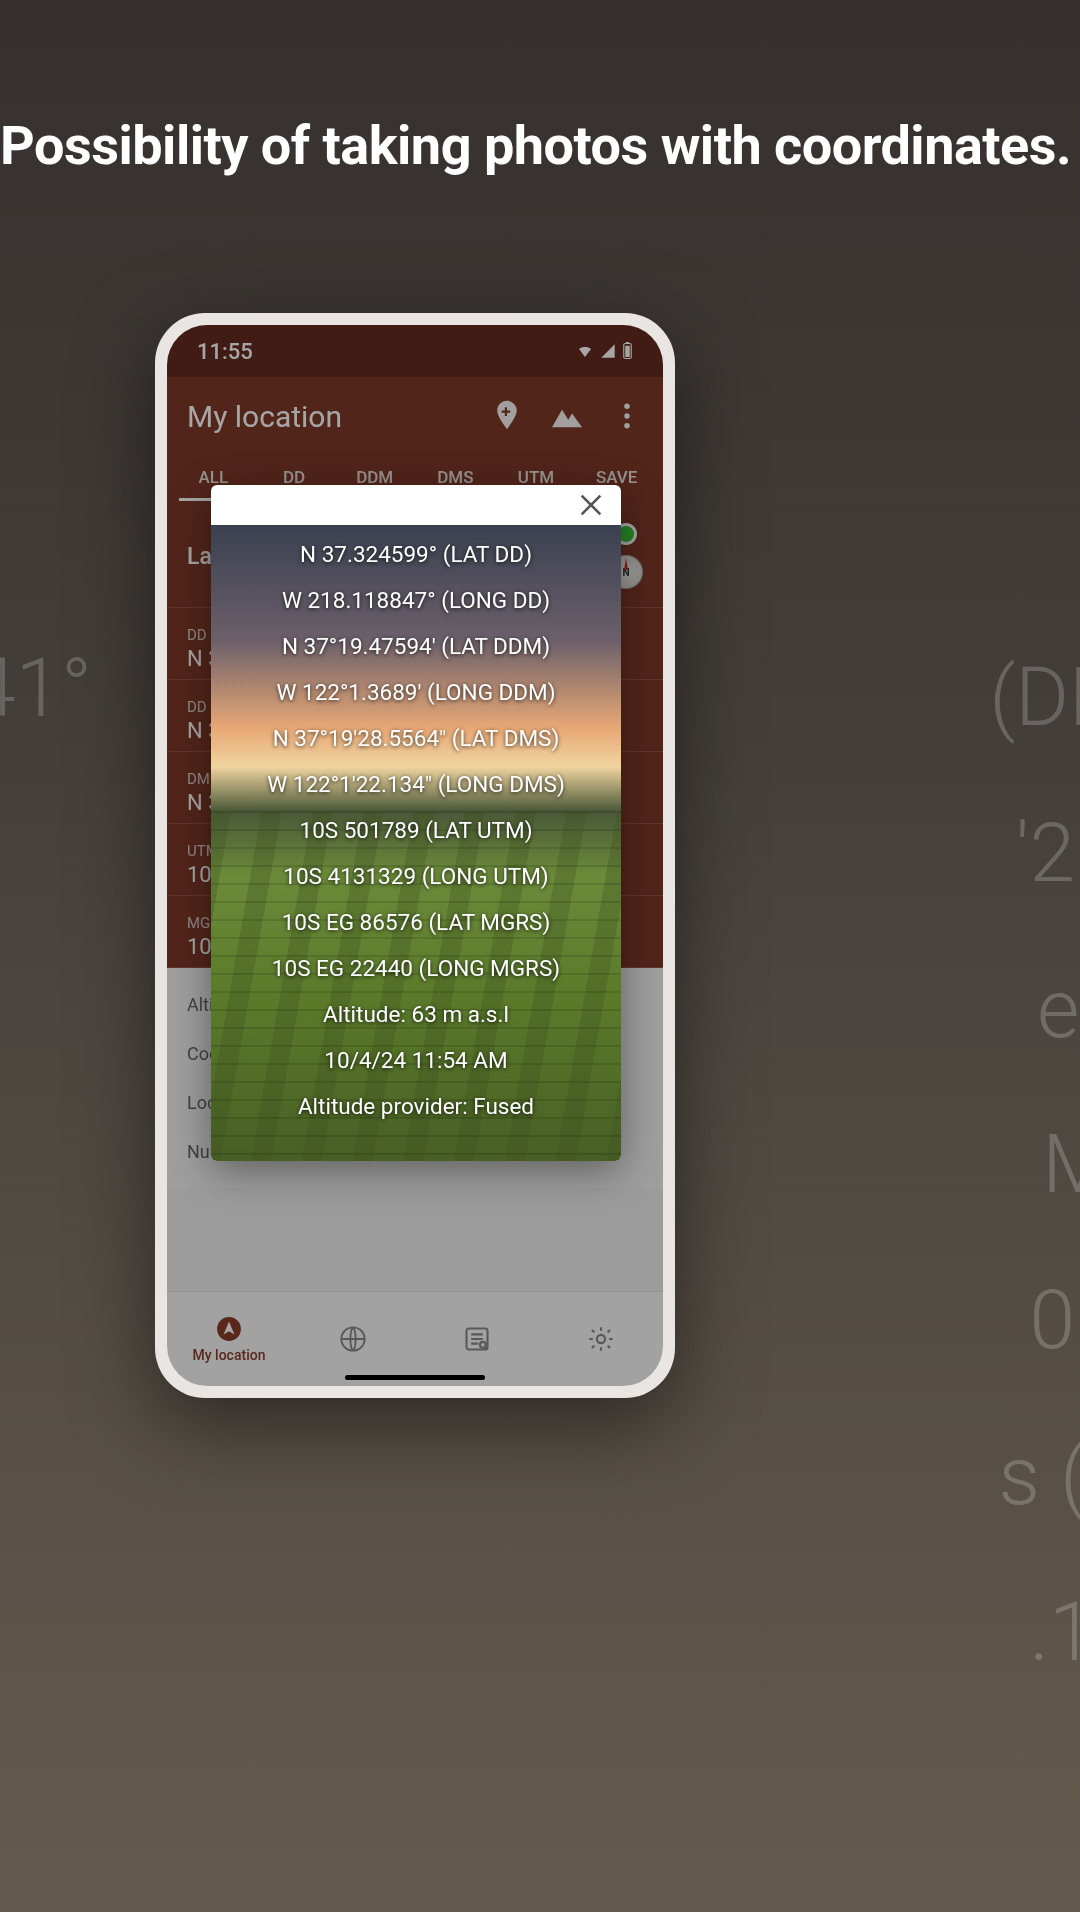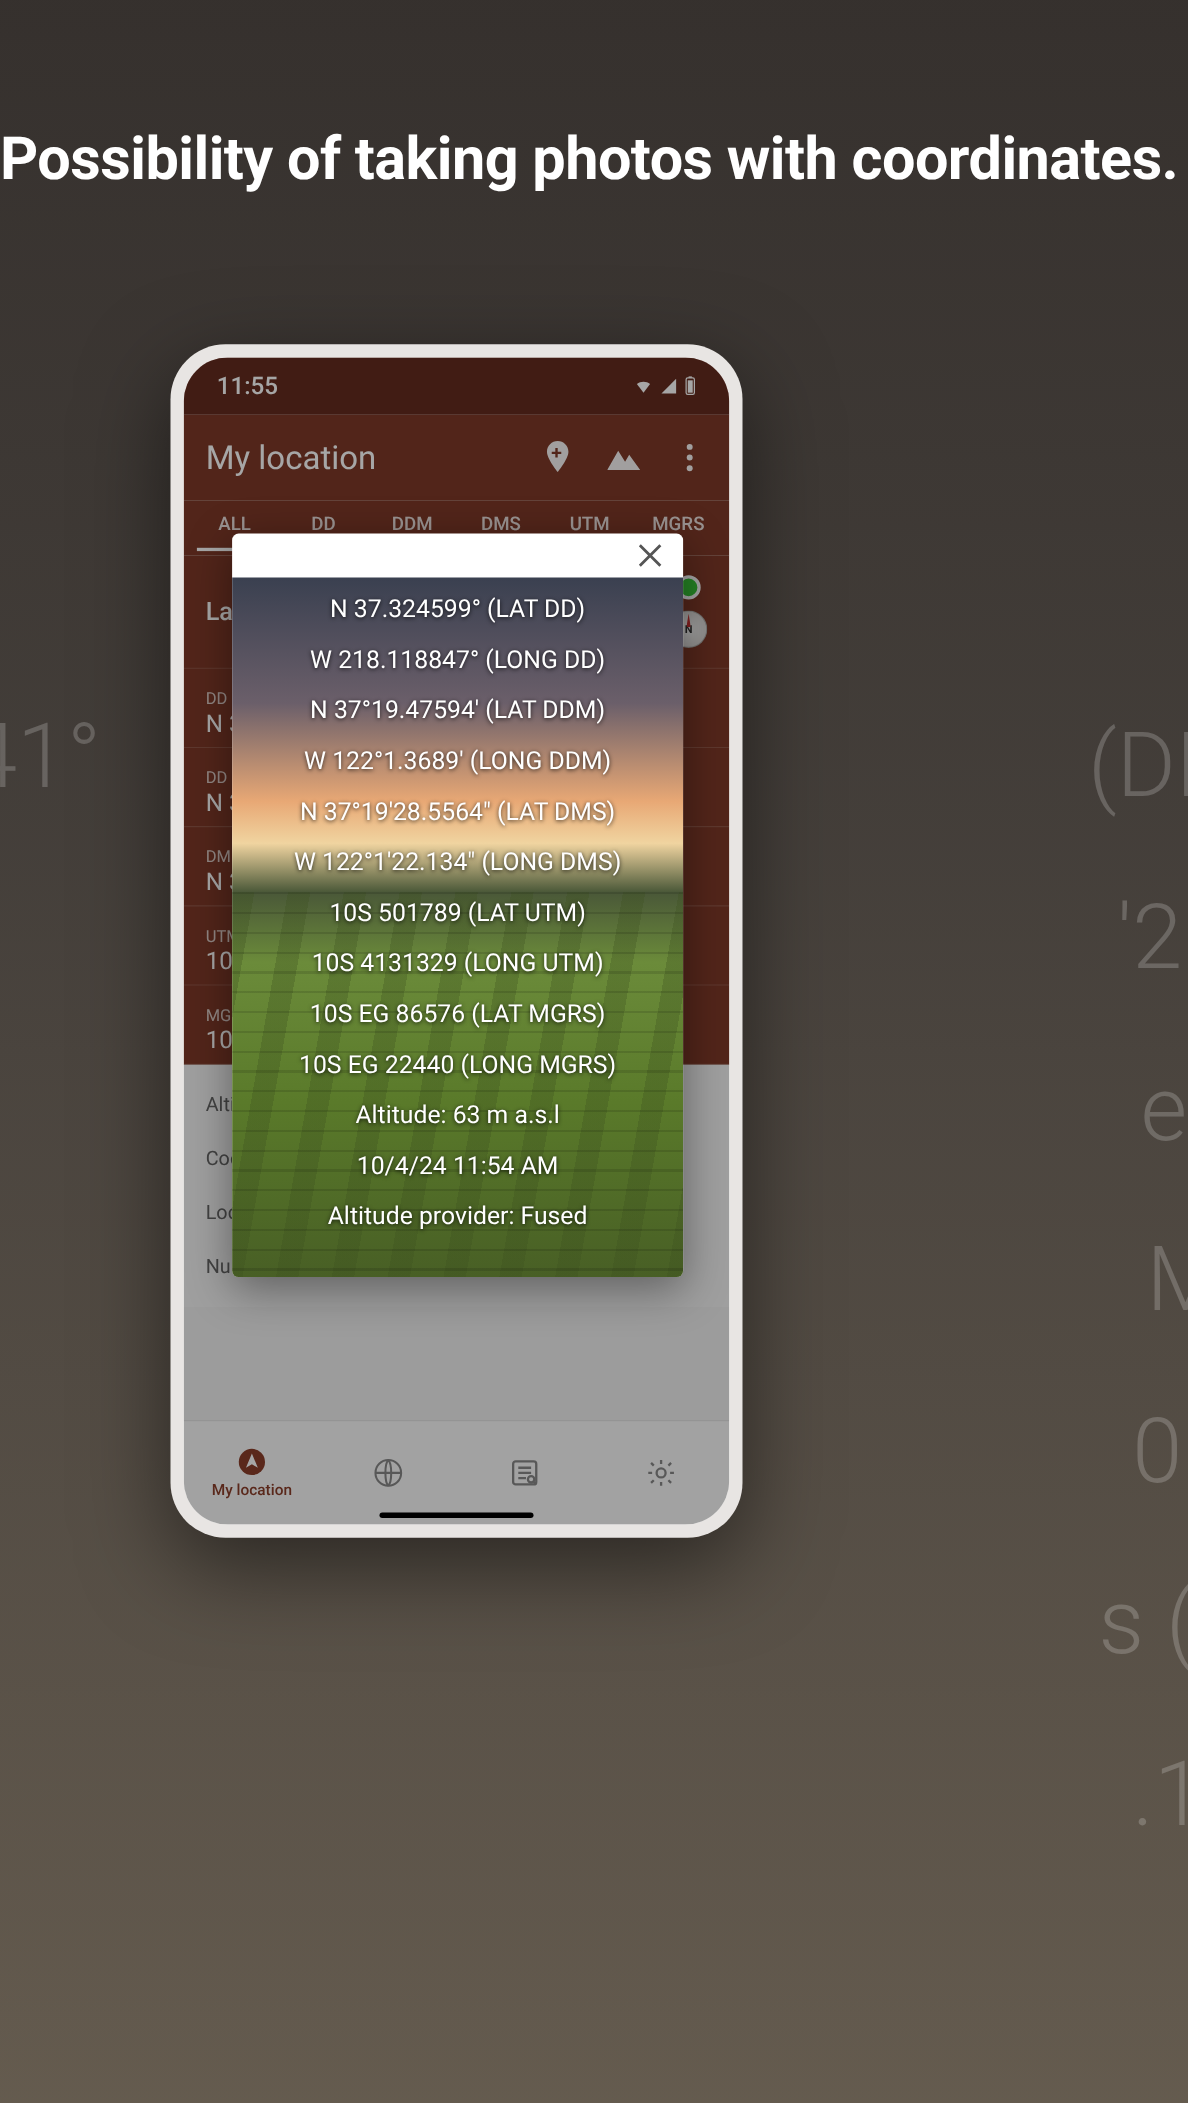--- a/index.html
+++ b/index.html
@@ -318,21 +318,21 @@
         </span>
       </div>
     </div>
 
     <div class="tabs">
       <div class="tab active">ALL</div>
       <div class="tab">DD</div>
       <div class="tab">DDM</div>
       <div class="tab">DMS</div>
       <div class="tab">UTM</div>
-      <div class="tab">MGRS</div>
+      <div class="tab">SAVE</div>
     </div>
 
     <div class="content">
       <div class="section-header">
         <span>Lat</span>
         <div style="display:flex; flex-direction:column; gap:10px; align-items:center;">
           <div class="indicator"></div>
           <div class="compass">N</div>
         </div>
       </div>

